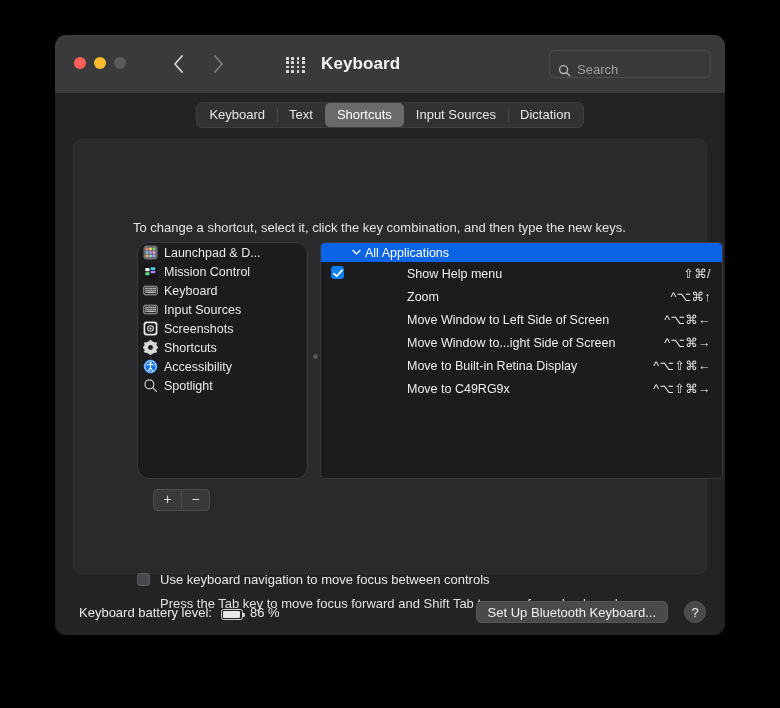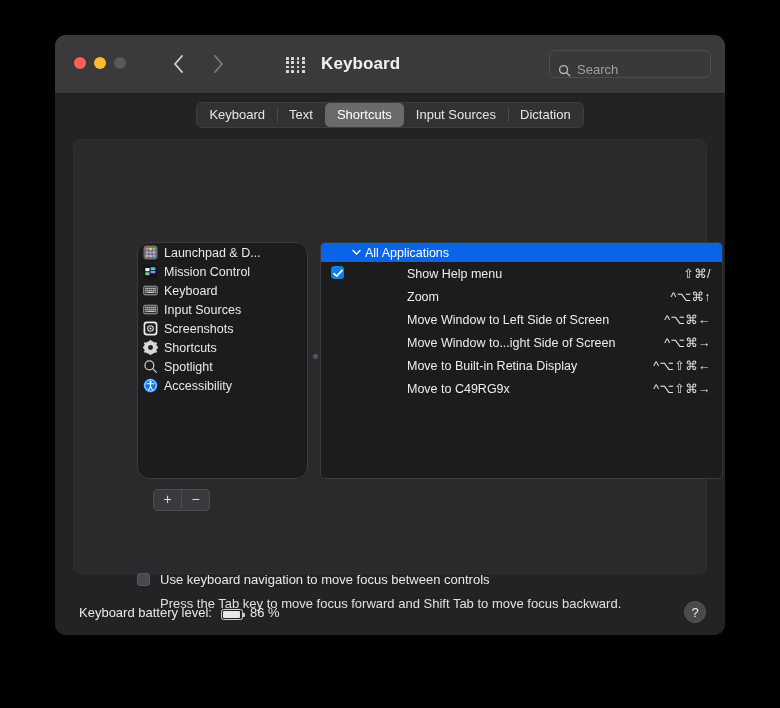--- a/index.html
+++ b/index.html
@@ -461,20 +461,21 @@
         <div class="tab">Keyboard</div>
         <div class="tab">Text</div>
         <div class="tab active">Shortcuts</div>
         <div class="tab">Input Sources</div>
         <div class="tab">Dictation</div>
       </div>
     </div>
 
     <div class="panel"></div>
 
+    <div class="hint">To change a shortcut, select it, click the key combination, and then type the new keys.</div>
 
     <div class="lists">
 
       <div class="sidelist">
 
         <div class="side-row">
           <svg class="ic" viewBox="0 0 16 16">
             <rect x="0.5" y="0.5" width="15" height="15" rx="3.4" fill="#6e6e72"></rect>
             <rect x="3" y="3" width="2.6" height="2.6" rx="0.5" fill="#ff7a6e"></rect>
             <rect x="6.7" y="3" width="2.6" height="2.6" rx="0.5" fill="#ffd34e"></rect>
@@ -571,35 +572,35 @@
               <rect x="12.4" y="2.4" width="2" height="3.2" transform="rotate(45 13.4 4)"></rect>
               <rect x="1.6" y="10.4" width="2" height="3.2" transform="rotate(45 2.6 12)"></rect>
             </g>
             <circle cx="8" cy="8" r="2.6" fill="#1c1c1e"></circle>
           </svg>
           <span class="lbl">Shortcuts</span>
         </div>
 
         <div class="side-row">
           <svg class="ic" viewBox="0 0 16 16">
-            <circle cx="6.8" cy="6.8" r="4.7" fill="none" stroke="#cccccf" stroke-width="1.3"></circle>
-            <line x1="10.3" y1="10.3" x2="14.3" y2="14.3" stroke="#cccccf" stroke-width="1.4" stroke-linecap="round"></line>
-          </svg>
-          <span class="lbl">Spotlight</span>
-        </div>
-
-        <div class="side-row">
-          <svg class="ic" viewBox="0 0 16 16">
             <circle cx="8" cy="8" r="7.4" fill="#1273e6"></circle>
             <circle cx="8" cy="8" r="6.1" fill="none" stroke="#ffffff" stroke-width="0.9"></circle>
             <circle cx="8" cy="4.2" r="1.15" fill="#ffffff"></circle>
             <path d="M4.3 6.2 H11.7" stroke="#ffffff" stroke-width="1.15" stroke-linecap="round"></path>
             <path d="M8 6.2 V9.2 M8 9.2 L6 12.6 M8 9.2 L10 12.6" stroke="#ffffff" stroke-width="1.15" stroke-linecap="round" fill="none"></path>
           </svg>
           <span class="lbl">Accessibility</span>
+        </div>
+
+        <div class="side-row">
+          <svg class="ic" viewBox="0 0 16 16">
+            <circle cx="6.8" cy="6.8" r="4.7" fill="none" stroke="#cccccf" stroke-width="1.3"></circle>
+            <line x1="10.3" y1="10.3" x2="14.3" y2="14.3" stroke="#cccccf" stroke-width="1.4" stroke-linecap="round"></line>
+          </svg>
+          <span class="lbl">Spotlight</span>
         </div>
 
 
       </div>
 
       <div class="splitter">
         <div class="dot"></div>
       </div>
 
       <div class="mainlist">
@@ -661,16 +662,17 @@
     <div class="kbnote">Press the Tab key to move focus forward and Shift Tab to move focus backward.</div>
 
     <div class="footer-batt">
       <span>Keyboard battery level:</span>
       <span class="batt">
           <span class="fill"></span>
         </span>
       <span>86 %</span>
     </div>
 
+    <div class="btn-bt">Set Up Bluetooth Keyboard...</div>
     <div class="btn-help">?</div>
 
   </div>
 </div>
 
 </body></html>

